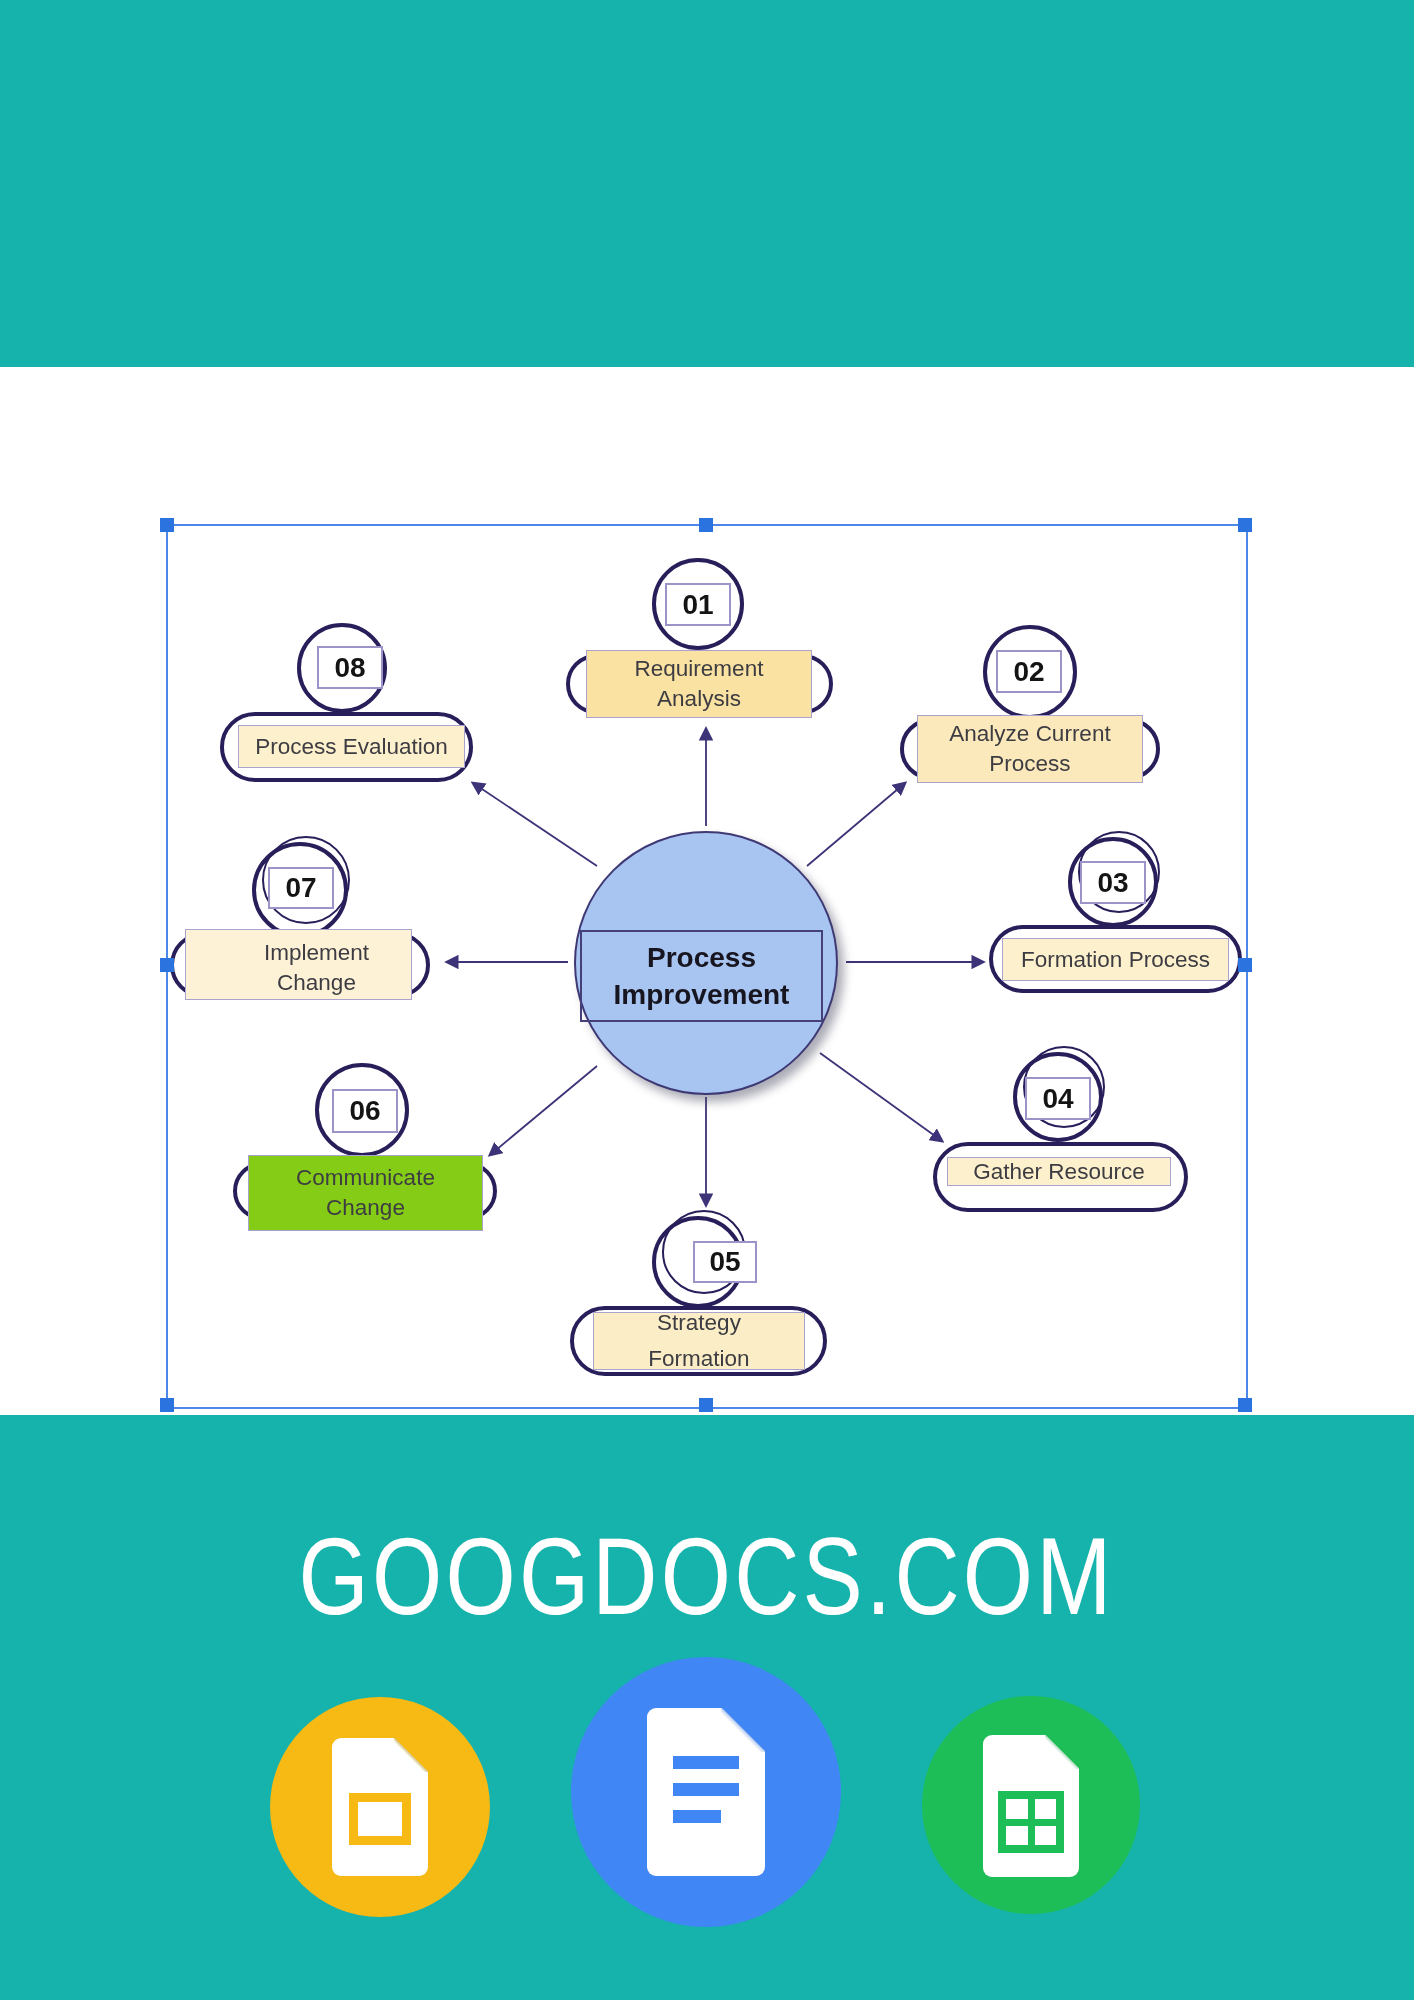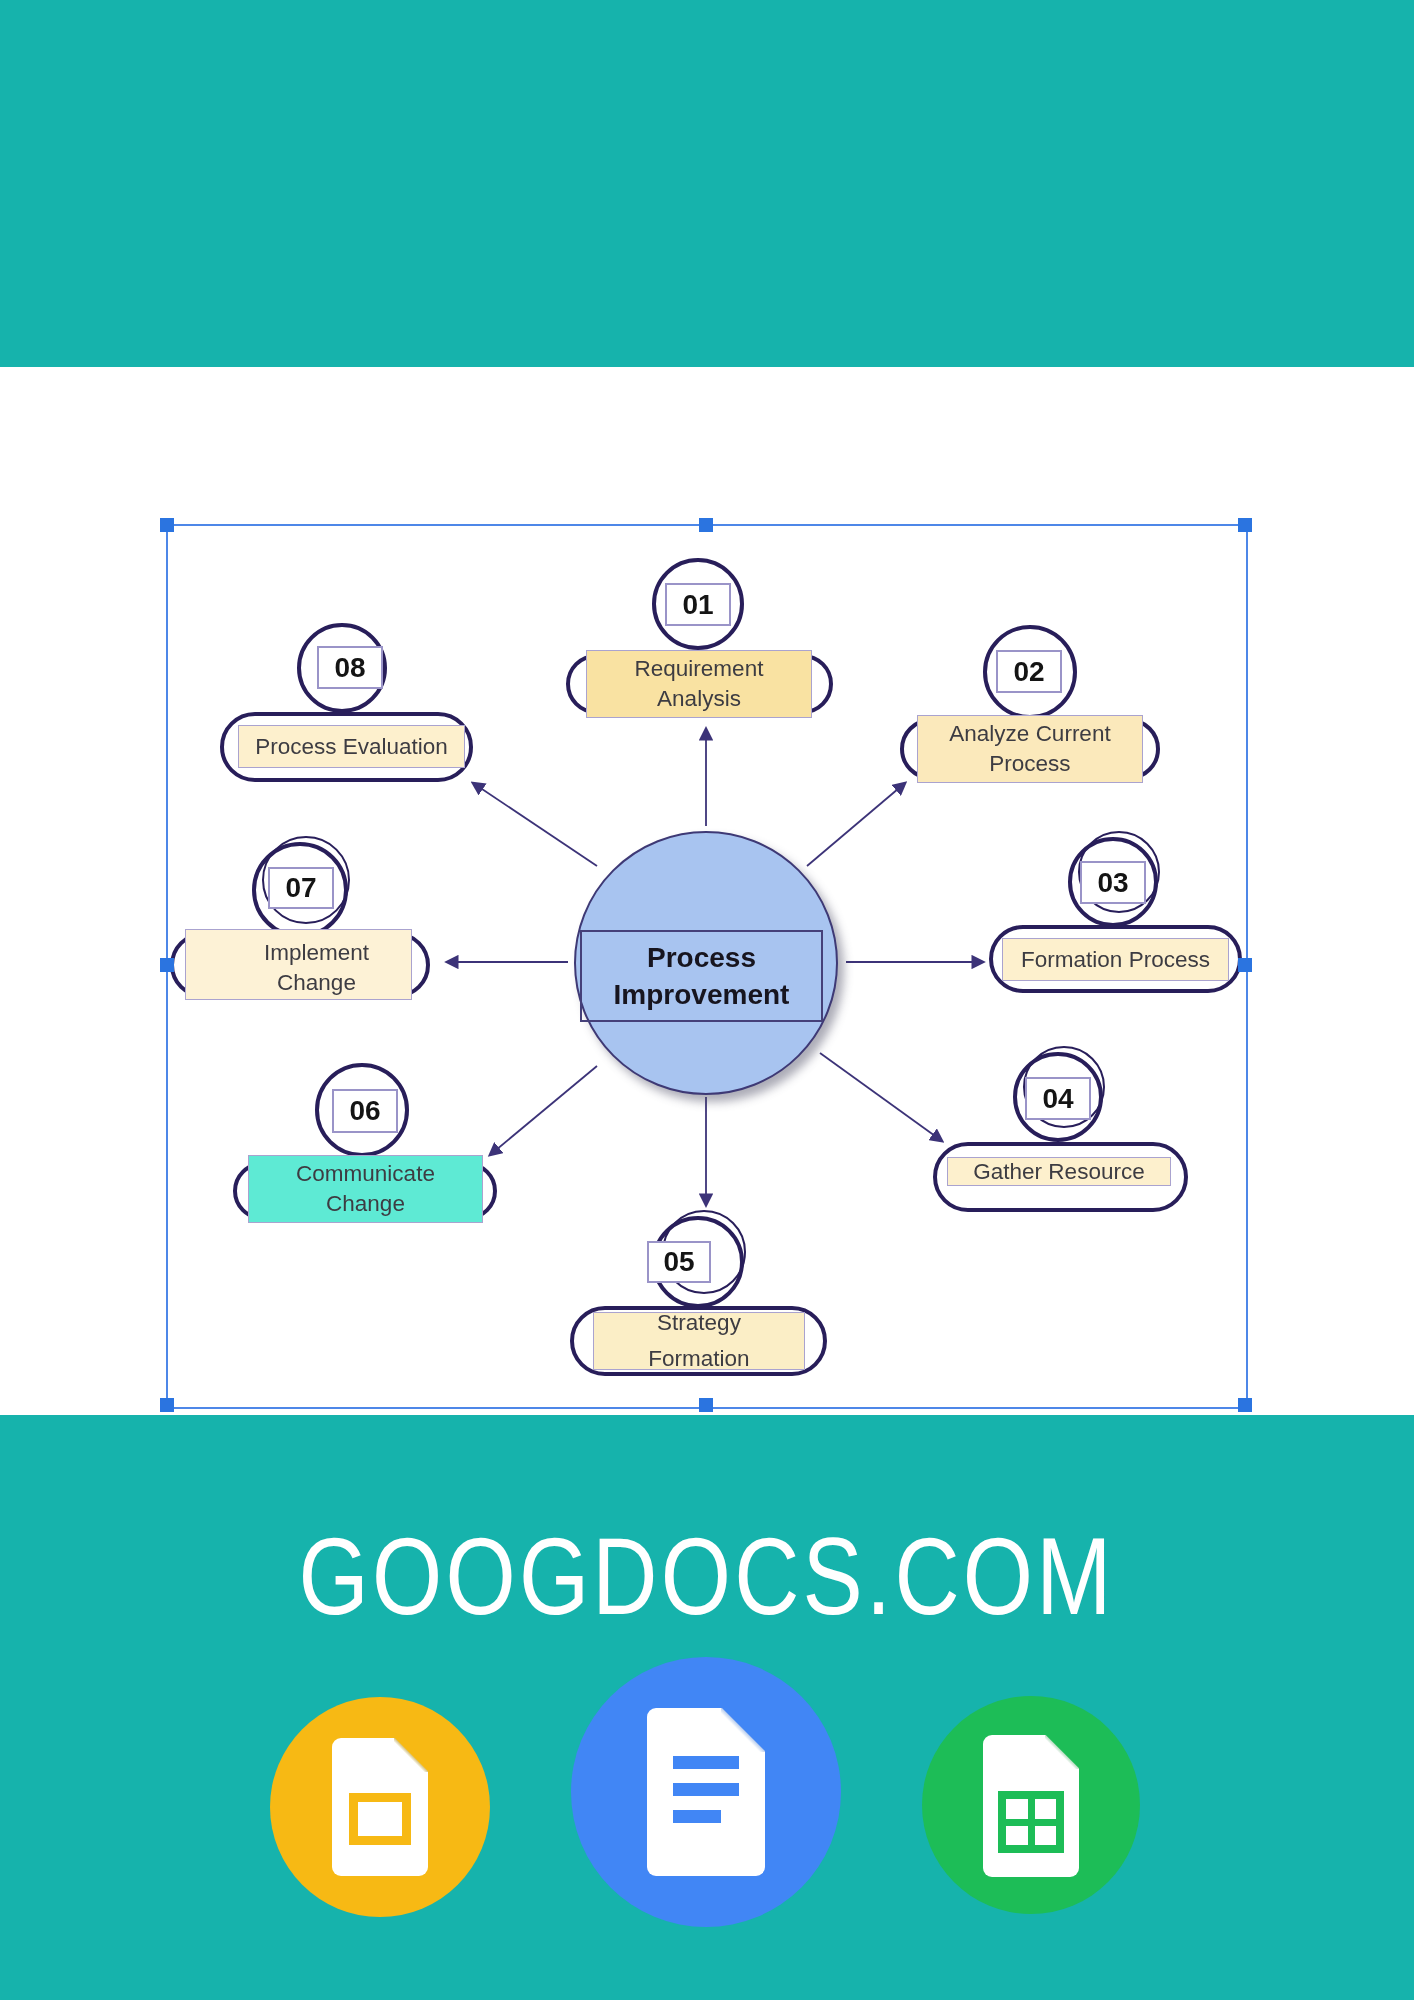--- a/index.html
+++ b/index.html
@@ -52,28 +52,28 @@
   .n3 .badge{left:1080px;top:861px;width:66px;height:43px;}
   .n3 .capsule{left:989px;top:925px;width:253px;height:68px;}
   .n3 .ybox{left:1002px;top:938px;width:227px;height:43px;background:#fdf0cd;}
 
   .n4 .ring{left:1013px;top:1052px;width:90px;height:90px;}
   .n4 .badge{left:1025px;top:1077px;width:66px;height:43px;}
   .n4 .capsule{left:933px;top:1142px;width:255px;height:70px;}
   .n4 .ybox{left:947px;top:1157px;width:224px;height:29px;background:#fdf0cd;}
 
   .n5 .ring{left:652px;top:1216px;width:92px;height:92px;}
-  .n5 .badge{left:647px;top:1241px;width:64px;height:42px;}
+  .n5 .badge{left:693px;top:1241px;width:64px;height:42px;}
   .n5 .capsule{left:570px;top:1306px;width:257px;height:70px;}
   .n5 .ybox{left:593px;top:1312px;width:212px;height:58px;background:#fbeec6;line-height:36px;}
 
   .n6 .ring{left:315px;top:1063px;width:94px;height:94px;}
   .n6 .badge{left:332px;top:1089px;width:66px;height:44px;}
   .n6 .capsule{left:233px;top:1162px;width:264px;height:58px;}
-  .n6 .ybox{left:248px;top:1155px;width:235px;height:68px;background:#5eead4;}
+  .n6 .ybox{left:248px;top:1155px;width:235px;height:76px;background:#84cc16;}
 
   .n7 .ring{left:252px;top:842px;width:96px;height:96px;}
   .n7 .badge{left:268px;top:867px;width:66px;height:42px;}
   .n7 .capsule{left:170px;top:932px;width:260px;height:66px;}
   .n7 .ybox{left:185px;top:929px;width:227px;height:71px;background:#fdf2d6;
             align-items:flex-start;padding-top:8px;padding-left:36px;}
 
   .n8 .ring{left:297px;top:623px;width:90px;height:90px;}
   .n8 .badge{left:317px;top:646px;width:66px;height:43px;}
   .n8 .capsule{left:220px;top:712px;width:253px;height:70px;}

